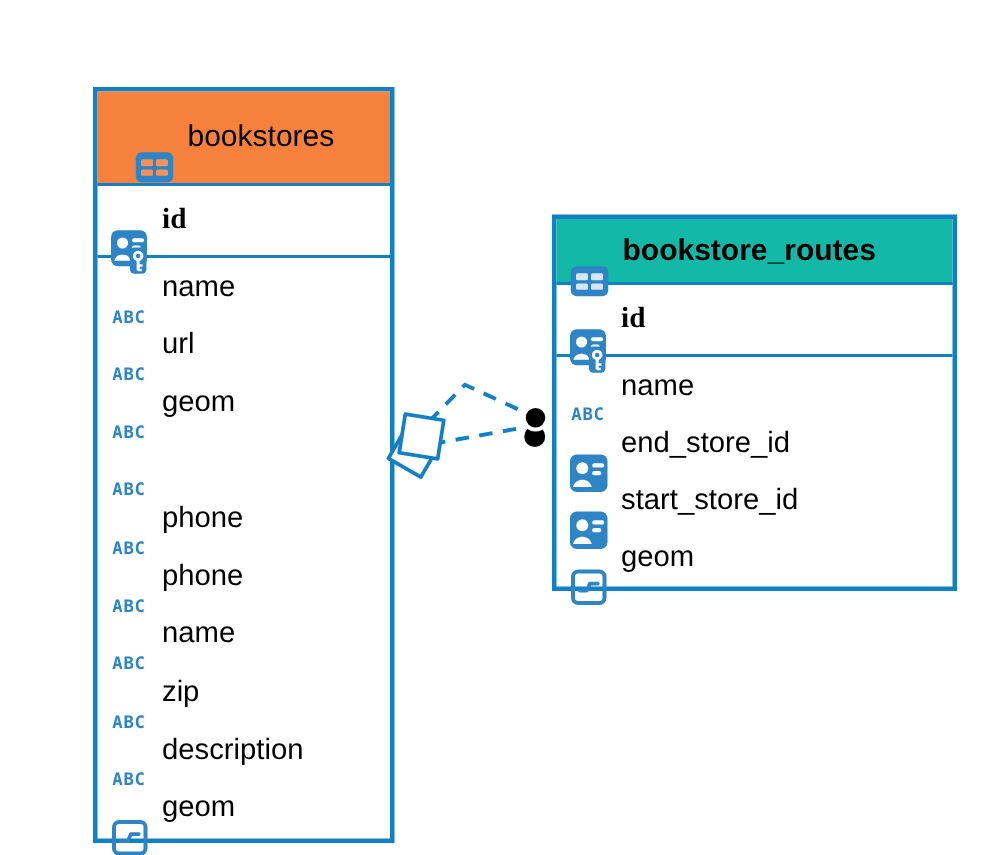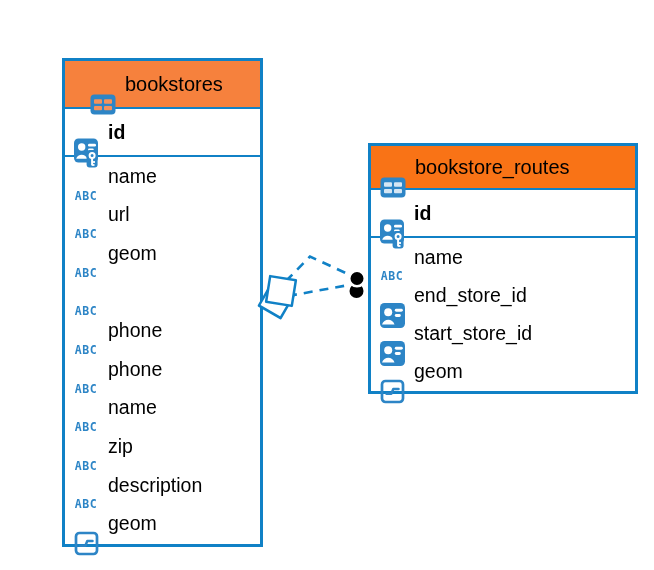--- a/index.html
+++ b/index.html
@@ -23,41 +23,42 @@
   }
   #table-bookstores { left: 62px; top: 58px; width: 201px; }
   #table-routes     { left: 368px; top: 143px; width: 270px; }
 
   .thead {
     display: flex; align-items: center; gap: 9px;
     padding: 0 8px;
     border-bottom: 2px solid var(--accent-blue, #1081c6);
     box-sizing: border-box;
   }
-  #table-bookstores .thead { height: 48px; padding-left: 24px; }
+  #table-bookstores .thead { height: 63px; padding-left: 24px; }
   #table-routes .thead     { height: 44px; }
 
   .tname {
     font-size: 20px;
     color: var(--text-black, #000);
     white-space: nowrap;
   }
   .ticon, .cicon { display: flex; align-items: flex-start; justify-content: center; flex: none; margin-top: 40px; }
   .ticon { width: 27px; }
   .cicon { width: 28px; }
 
   .row {
     display: flex; align-items: center; gap: 8px;
     padding: 0 7px;
     box-sizing: border-box;
   }
   .row.pk {
     height: 48px;
     border-bottom: 2px solid var(--accent-blue, #1081c6);
     font-weight: bold;
+    font-family: Liberation Serif, serif;
   }
   #table-bookstores .row:not(.pk) { height: 38.6px; }
   #table-routes .row:not(.pk)     { height: 38.2px; }
   #table-bookstores .tbody { padding: 0 0 1px 0; }
 
   .cname {
     font-size: 19.5px;
     color: var(--text-black, #000);
     white-space: nowrap;
   }
@@ -186,21 +187,21 @@
               <rect x="2" y="2" width="21" height="21" rx="3.5" fill="none" stroke="var(--icon-blue)" stroke-width="2.7"></rect>
               <path d="M6.5 14.7 L11.3 14.7 L13.3 10 L18.5 10" fill="none" stroke="var(--icon-blue)" stroke-width="2.5" stroke-linecap="round" stroke-linejoin="round"></path>
             </svg>
           </span>
           <span class="cname">geom</span>
         </div>
       </div>
   </div>
 
   <div class="table" id="table-routes">
-    <div class="thead" style="background: #f97316;">
+    <div class="thead" style="background: #14b8a6; font-weight: bold;">
       <span class="ticon">
           <svg width="26" height="21" viewBox="0 0 26 21">
             <rect x="0.5" y="0.5" width="25" height="20" rx="4" fill="var(--icon-blue)"></rect>
             <rect x="4" y="5.2" width="8" height="4.6" rx="1" fill="#d5e6f4"></rect>
             <rect x="14" y="5.2" width="8" height="4.6" rx="1" fill="#d5e6f4"></rect>
             <rect x="4" y="12" width="8" height="4.2" rx="1" fill="#d5e6f4"></rect>
             <rect x="14" y="12" width="8" height="4.2" rx="1" fill="#d5e6f4"></rect>
           </svg>
         </span>
       <span class="tname">bookstore_routes</span>

